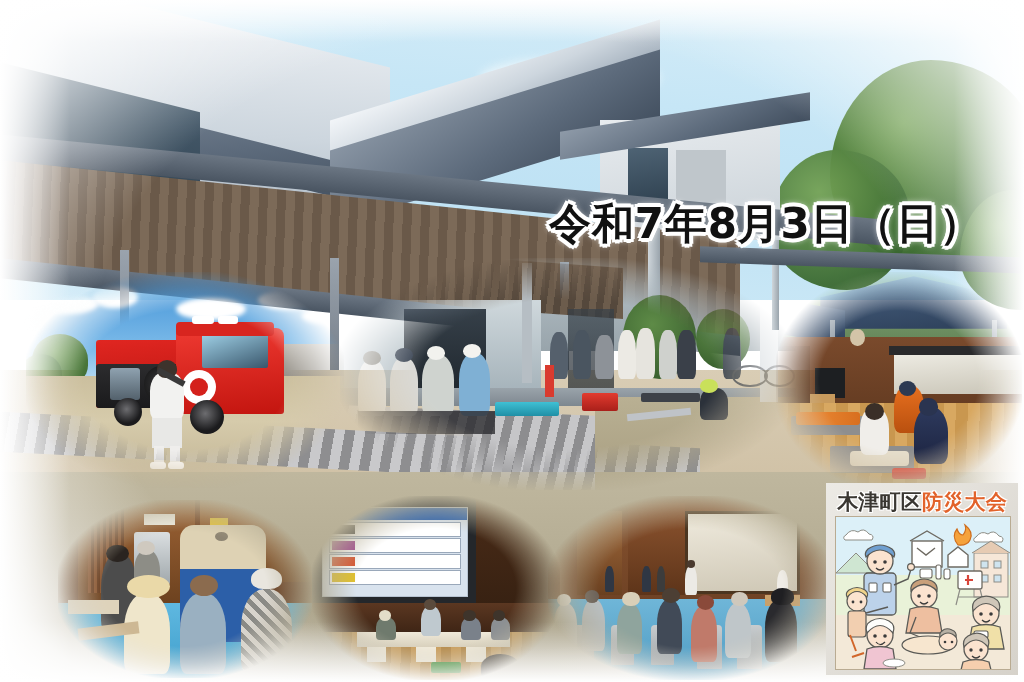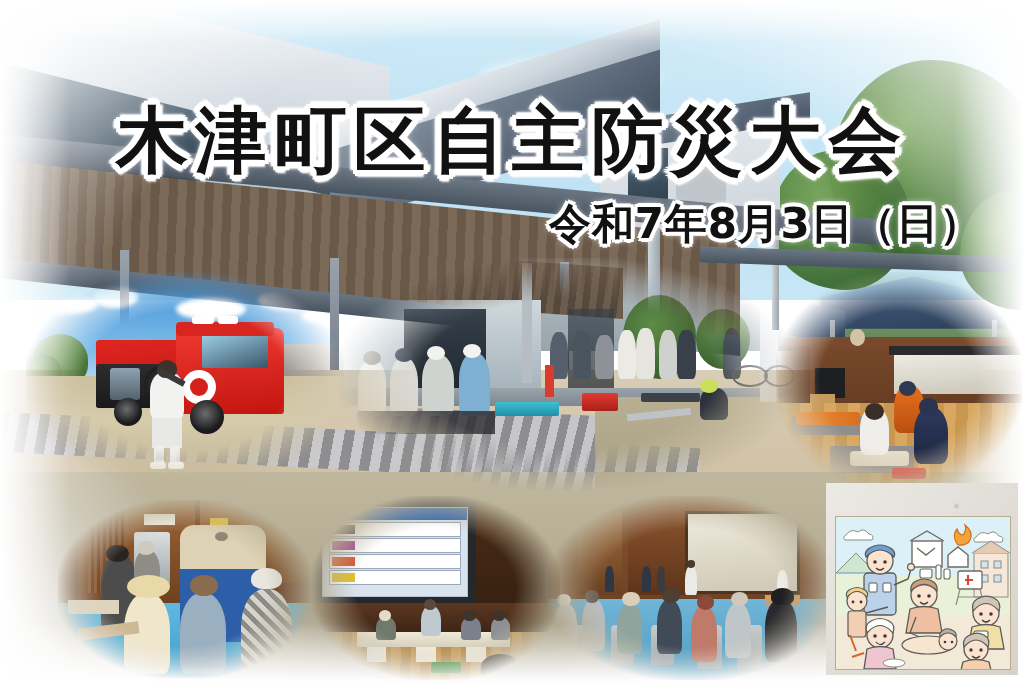--- a/index.html
+++ b/index.html
@@ -417,20 +417,23 @@
       <div style="position:absolute;left:52%;top:54%;width:6%;height:8%;background:#8a4a3a;border-radius:50%;"></div>
       <div class="p6-fig" style="left:62%;top:58%;width:9%;height:30%;background:#bfc6c9;"></div>
       <div style="position:absolute;left:64%;top:52%;width:6%;height:8%;background:#cfc8bc;border-radius:50%;"></div>
       <div class="p6-fig" style="left:76%;top:56%;width:11%;height:34%;background:#2a2a2e;"></div>
       <div style="position:absolute;left:78%;top:50%;width:8%;height:9%;background:#1f1f22;border-radius:50% 50% 40% 40%;"></div>
     </div>
   </div>
 
   <div id="illus">
     <div class="concrete"></div>
+    <div class="il-title">
+      <span class="il-t1">木津町区</span><span class="il-t2">防災大会</span>
+    </div>
     <div class="il-card">
       <svg class="il-svg" viewBox="0 0 174 152">
 
         <rect x="0" y="0" width="174" height="58" fill="#dcf0f8"></rect>
         <rect x="0" y="58" width="174" height="40" fill="#e9f2d8"></rect>
         <rect x="0" y="98" width="174" height="54" fill="#f3e9d8"></rect>
 
         <path d="M0 56 L20 36 L40 56 Z" fill="#cfe6d2" stroke="#8d8d86" stroke-width="1"></path>
 
         <path d="M10 18 q5 -7 12 -3 q6 -5 11 2 q6 1 3 6 H9 q-3 -3 1 -5z" fill="#fff" stroke="#8d8d86" stroke-width="1"></path>
@@ -512,16 +515,15 @@
           <circle cx="145" cy="133" r="1.7" fill="#3b3b3b"></circle>
         <path d="M136 139 q4 4 8 0" stroke="#3b3b3b" stroke-width="1.2" fill="none"></path>
         <path d="M127 145 q13 -5 26 0 l2 8 h-30z" fill="#f6cfae" stroke="#5a5a56" stroke-width="1.3"></path>
 
         <ellipse cx="58" cy="146" rx="11" ry="4" fill="#fff" stroke="#8d8d86" stroke-width="1"></ellipse>
         <path d="M16 140 l12 -4" stroke="#d1662a" stroke-width="2"></path>
       </svg>
     </div>
   </div>
 
-  <div class="title-block brush" id="line2">木津町区自主防災大会</div>
   <div id="dateline">令和7年8月3日（日）</div>
 
 </div>
 
 </body></html>

